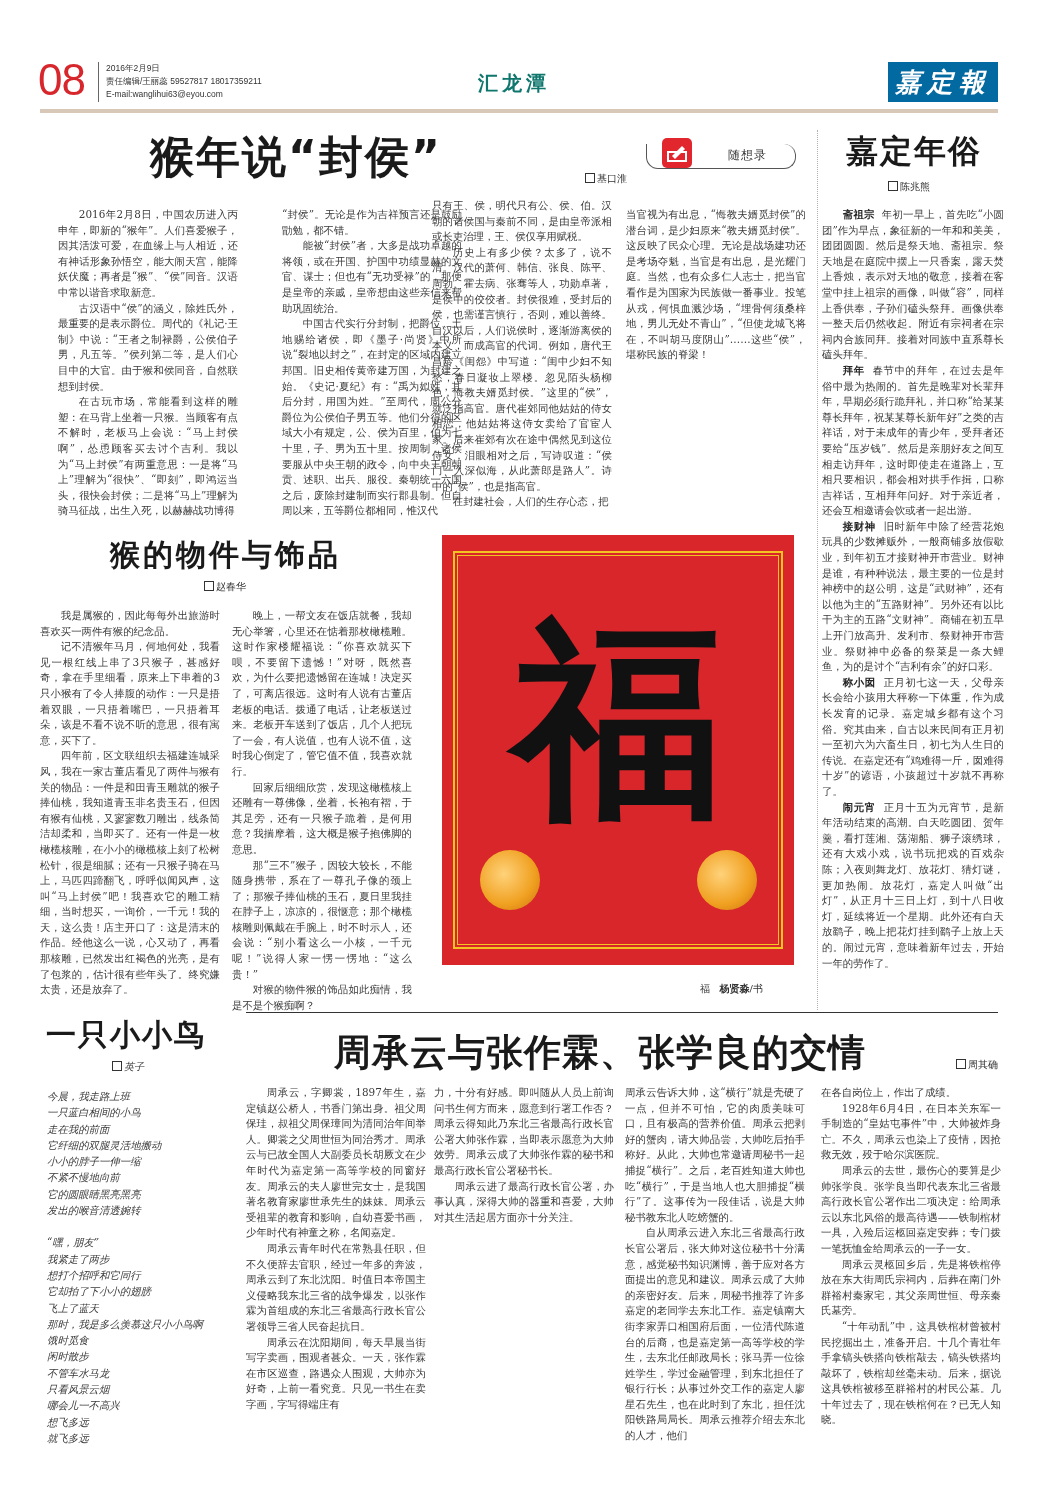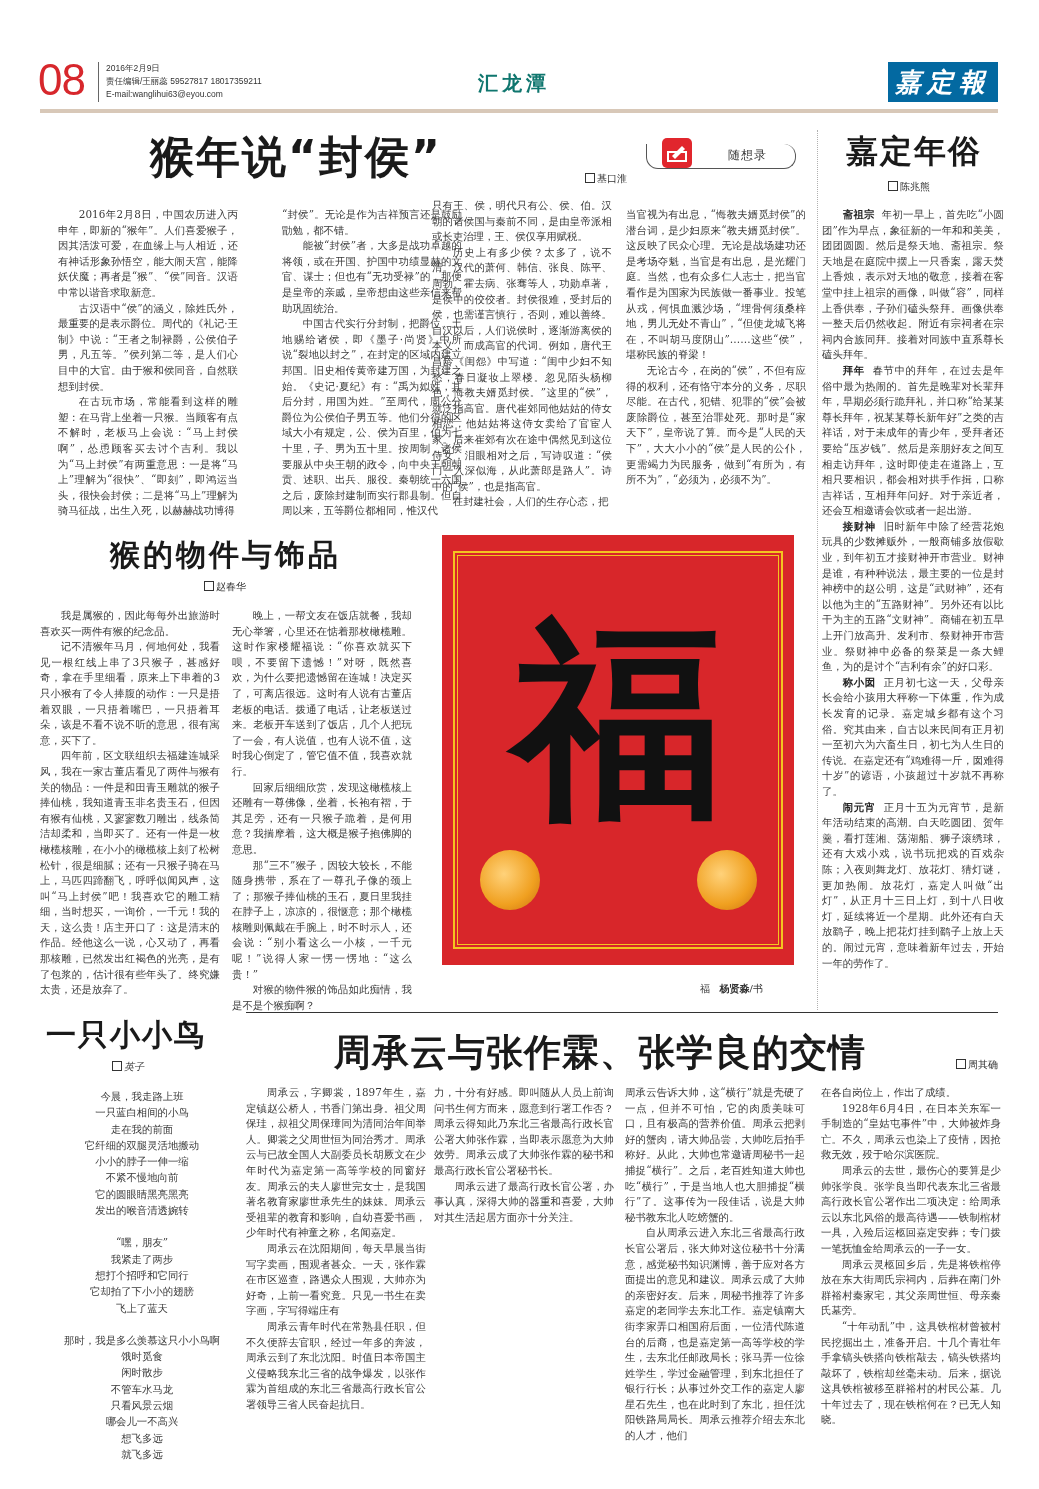--- a/index.html
+++ b/index.html
@@ -75,21 +75,20 @@
   <p>能被“封侯”者，大多是战功卓越的将领，或在开国、护国中功绩显赫的文官、谋士；但也有“无功受禄”的，那便是皇帝的亲戚，皇帝想由这些亲信来帮助巩固统治。</p>
   <p>中国古代实行分封制，把爵位、土地赐给诸侯，即《墨子·尚贤》中所说“裂地以封之”，在封定的区域内建立邦国。旧史相传黄帝建万国，为封建之始。《史记·夏纪》有：“禹为姒姓，其后分封，用国为姓。”至周代，周公分爵位为公侯伯子男五等。他们分得的区域大小有规定，公、侯为百里，伯为七十里，子、男为五十里。按周制，诸侯要服从中央王朝的政令，向中央王朝朝贡、述职、出兵、服役。秦朝统一六国之后，废除封建制而实行郡县制。但自周以来，五等爵位都相同，惟汉代</p>
 </div>
 <div class="abs col" style="left:432px;top:198px;width:180px;">
   <p class="cont">只有王、侯，明代只有公、侯、伯。汉朝的诸侯国与秦前不同，是由皇帝派相或长吏治理，王、侯仅享用赋税。</p>
   <p>历史上有多少侯？太多了，说不清。汉代的萧何、韩信、张良、陈平、周勃、霍去病、张骞等人，功勋卓著，是侯中的佼佼者。封侯很难，受封后的侯，也需谨言慎行，否则，难以善终。自汉以后，人们说侯时，逐渐游离侯的本义，而成高官的代词。例如，唐代王昌龄《闺怨》中写道：“闺中少妇不知愁，春日凝妆上翠楼。忽见陌头杨柳色，悔教夫婿觅封侯。”这里的“侯”，就泛指高官。唐代崔郊同他姑姑的侍女相恋，他姑姑将这侍女卖给了官宦人家。后来崔郊有次在途中偶然见到这位侍女，泪眼相对之后，写诗叹道：“侯门一入深似海，从此萧郎是路人”。诗中的“侯”，也是指高官。</p>
   <p>在封建社会，人们的生存心态，把</p>
 </div>
 <div class="abs col" style="left:626px;top:207px;width:180px;">
   <p class="cont">当官视为有出息，“悔教夫婿觅封侯”的潜台词，是少妇原来“教夫婿觅封侯”。这反映了民众心理。无论是战场建功还是考场夺魁，当官是有出息，是光耀门庭。当然，也有众多仁人志士，把当官看作是为国家为民族做一番事业。投笔从戎，何惧血溅沙场，“埋骨何须桑梓地，男儿无处不青山”，“但使龙城飞将在，不叫胡马度阴山”……这些“侯”，堪称民族的脊梁！</p>
-  <p>无论古今，在岗的“侯”，不但有应得的权利，还有恪守本分的义务，尽职尽能。在古代，犯错、犯罪的“侯”会被废除爵位，甚至治罪处死。那时是“家天下”，皇帝说了算。而今是“人民的天下”，大大小小的“侯”是人民的公仆，更需竭力为民服务，做到“有所为，有所不为”，“必须为，必须不为”。</p>
 </div>
 
 <div class="abs vsep" style="left:817px;top:130px;height:880px;"></div>
 
 <div class="abs hl-serif" style="left:846px;top:130px;font-size:32px;letter-spacing:2px;">嘉定年俗</div>
 <div class="abs byline" style="left:888px;top:180px;"><span class="box"></span><span>陈兆熊</span></div>
 
 <div class="abs col" style="left:822px;top:207px;width:182px;">
   <p><span class="kw">斋祖宗</span>&nbsp;&nbsp;<span>年初一早上，首先吃“小圆团”作为早点，象征新的一年和和美美，团团圆圆。然后是祭天地、斋祖宗。祭天地是在庭院中摆上一只香案，露天焚上香烛，表示对天地的敬意，接着在客堂中挂上祖宗的画像，叫做“容”，同样上香供奉，子孙们磕头祭拜。画像供奉一整天后仍然收起。附近有宗祠者在宗祠内合族同拜。接着对同族中直系尊长磕头拜年。</span></p>
   <p><span class="kw">拜年</span>&nbsp;&nbsp;<span>春节中的拜年，在过去是年俗中最为热闹的。首先是晚辈对长辈拜年，早期必须行跪拜礼，并口称“给某某尊长拜年，祝某某尊长新年好”之类的吉祥话，对于未成年的青少年，受拜者还要给“压岁钱”。然后是亲朋好友之间互相走访拜年，这时即使走在道路上，互相只要相识，都会相对拱手作揖，口称吉祥话，互相拜年问好。对于亲近者，还会互相邀请会饮或者一起出游。</span></p>
@@ -119,32 +118,32 @@
   <div class="fu-char">福</div>
   <div class="monkey" style="left:38px;top:315px;"></div>
   <div class="monkey" style="left:255px;top:315px;"></div>
 </div>
 <div class="abs caption">
   <span>福</span>&nbsp;&nbsp;&nbsp;<b>杨贤淼</b><span>/书</span>
 </div>
 
 <div class="abs hl-serif" style="left:46px;top:1015px;font-size:30px;letter-spacing:2px;">一只小小鸟</div>
 <div class="abs byline" style="left:112px;top:1060px;font-style:italic;"><span class="box"></span><span>英子</span></div>
-<div class="abs col" style="left:47px;top:1088px;width:190px;line-height:16.3px;text-align:center;">
+<div class="abs col" style="left:47px;top:1088px;width:190px;font-style:italic;line-height:16.3px;text-align:left;">
   <div style="margin-bottom:16px;">
     <div>今晨，我走路上班</div>
     <div>一只蓝白相间的小鸟</div>
     <div>走在我的前面</div>
     <div>它纤细的双腿灵活地搬动</div>
     <div>小小的脖子一伸一缩</div>
     <div>不紧不慢地向前</div>
     <div>它的圆眼睛黑亮黑亮</div>
     <div>发出的喉音清透婉转</div>
   </div>
-  <div style="margin-bottom:16px;">
+  <div style="margin-bottom:0;">
     <div>“嘿，朋友”</div>
     <div>我紧走了两步</div>
     <div>想打个招呼和它同行</div>
     <div>它却拍了下小小的翅膀</div>
     <div>飞上了蓝天</div>
   </div>
   <div>
     <div>那时，我是多么羡慕这只小小鸟啊</div>
     <div>饿时觅食</div>
     <div>闲时散步</div>
@@ -155,22 +154,22 @@
     <div>就飞多远</div>
   </div>
 </div>
 
 <div class="abs rule-h" style="left:246px;top:1012px;width:752px;"></div>
 <div class="abs hl-sans" style="left:334px;top:1028px;font-size:37px;letter-spacing:1px;">周承云与张作霖、张学良的交情</div>
 <div class="abs byline" style="left:956px;top:1058px;"><span class="box"></span><span>周其确</span></div>
 
 <div class="abs col" style="left:246px;top:1085px;width:180px;">
   <p>周承云，字卿裳，1897年生，嘉定镇赵公桥人，书香门第出身。祖父周保珪，叔祖父周保璋同为清同治年间举人。卿裳之父周世恒为同治秀才。周承云与已故全国人大副委员长胡厥文在少年时代为嘉定第一高等学校的同窗好友。周承云的夫人廖世完女士，是我国著名教育家廖世承先生的妹妹。周承云受祖辈的教育和影响，自幼喜爱书画，少年时代有神童之称，名闻嘉定。</p>
+  <p>周承云青年时代在常熟县任职，但不久便辞去官职，经过一年多的奔波，周承云到了东北沈阳。时值日本帝国主义侵略我东北三省的战争爆发，以张作霖为首组成的东北三省最高行政长官公署领导三省人民奋起抗日。</p>
   <p>周承云在沈阳期间，每天早晨当街写字卖画，围观者甚众。一天，张作霖在市区巡查，路遇众人围观，大帅亦为好奇，上前一看究竟。只见一书生在卖字画，字写得端庄有</p>
-  <p>周承云青年时代在常熟县任职，但不久便辞去官职，经过一年多的奔波，周承云到了东北沈阳。时值日本帝国主义侵略我东北三省的战争爆发，以张作霖为首组成的东北三省最高行政长官公署领导三省人民奋起抗日。</p>
 </div>
 <div class="abs col" style="left:434px;top:1085px;width:180px;">
   <p class="cont">力，十分有好感。即叫随从人员上前询问书生何方而来，愿意到行署工作否？周承云得知此乃东北三省最高行政长官公署大帅张作霖，当即表示愿意为大帅效劳。周承云成了大帅张作霖的秘书和最高行政长官公署秘书长。</p>
   <p>周承云进了最高行政长官公署，办事认真，深得大帅的器重和喜爱，大帅对其生活起居方面亦十分关注。</p>
 </div>
 <div class="abs col" style="left:625px;top:1085px;width:180px;">
   <p class="cont">周承云告诉大帅，这“横行”就是壳硬了一点，但并不可怕，它的肉质美味可口，且有极高的营养价值。周承云把剥好的蟹肉，请大帅品尝，大帅吃后拍手称好。从此，大帅也常邀请周秘书一起捕捉“横行”。之后，老百姓知道大帅也吃“横行”，于是当地人也大胆捕捉“横行”了。这事传为一段佳话，说是大帅秘书教东北人吃螃蟹的。</p>
   <p>自从周承云进入东北三省最高行政长官公署后，张大帅对这位秘书十分满意，感觉秘书知识渊博，善于应对各方面提出的意见和建议。周承云成了大帅的亲密好友。后来，周秘书推荐了许多嘉定的老同学去东北工作。嘉定镇南大街李家弄口相国府后面，一位清代陈道台的后裔，也是嘉定第一高等学校的学生，去东北任邮政局长；张马弄一位徐姓学生，学过金融管理，到东北担任了银行行长；从事过外交工作的嘉定人廖星石先生，也在此时到了东北，担任沈阳铁路局局长。周承云推荐介绍去东北的人才，他们</p>
 </div>
 <div class="abs col" style="left:821px;top:1085px;width:180px;">

